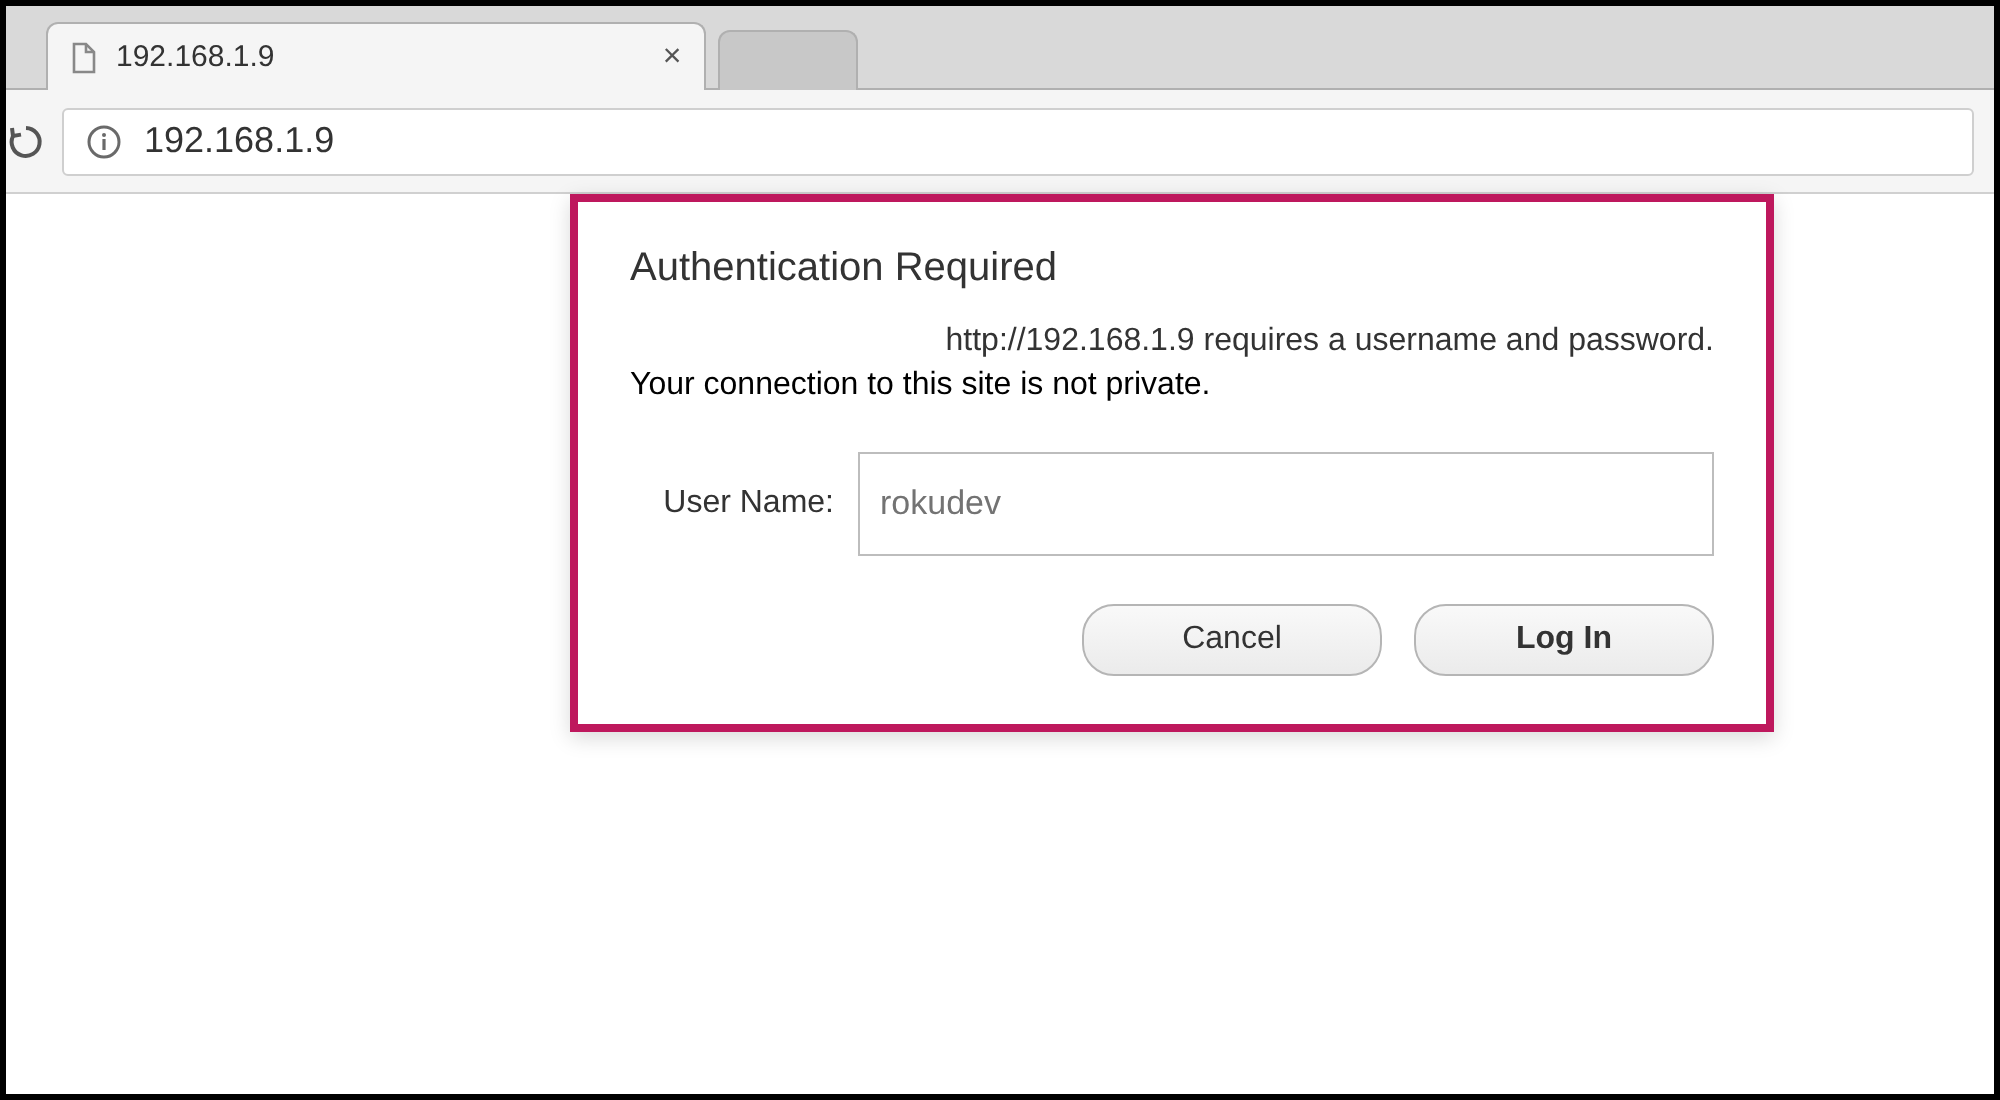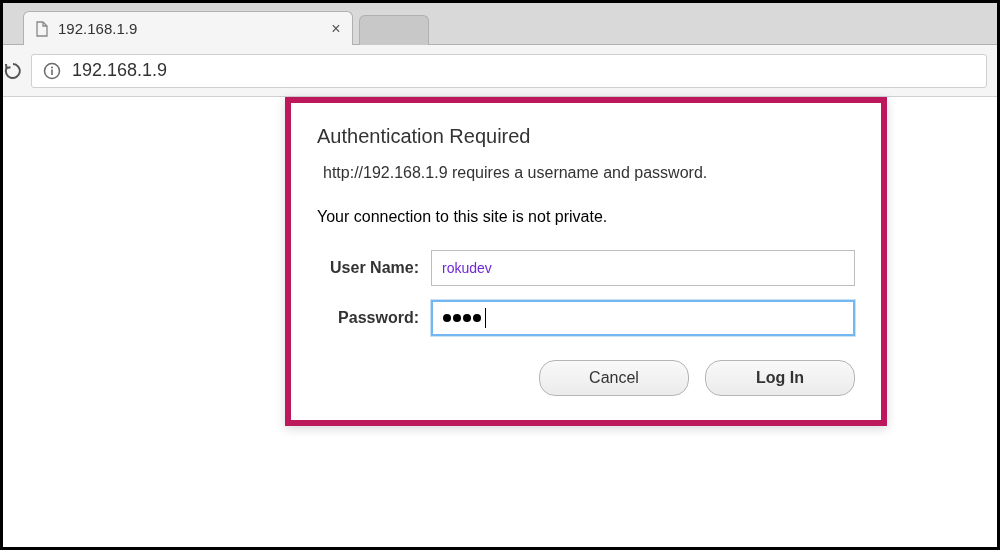--- a/index.html
+++ b/index.html
@@ -127,62 +127,62 @@
       position: relative;
     }
 
     
     .auth-dialog {
       position: absolute;
       top: 0;
       left: 282px;
       width: 602px;
       background: #fff;
-      border: 6px solid #be185d;
+      border: 4px solid #be185d;
       box-shadow: 0 3px 10px rgba(0,0,0,0.15);
       padding: 22px 26px 24px 26px;
     }
     .auth-title {
       font-size: 20px;
       color: #333;
       margin-bottom: 16px;
       font-weight: 400;
     }
     .auth-msg1 {
       font-size: 16px;
       color: #333;
-      margin-bottom: 26px;
+      margin-bottom: 4px;
       padding-left: 6px;
+      text-align: right;
     }
     .auth-msg2 {
       font-size: 16px;
       color: #000000;
       margin-bottom: 24px;
     }
     .form-row {
       display: flex;
       align-items: center;
       margin-bottom: 14px;
     }
     .form-label {
       width: 114px;
       font-size: 16px;
       color: #333;
       text-align: right;
       padding-right: 12px;
-      font-weight: bold;
     }
     .form-input {
       flex: 1;
-      height: 36px;
+      height: 52px;
       border: 1px solid #bdbdbd;
       background: #fff;
       padding: 0 10px;
-      font-size: 14px;
-      color: #6d28d9;
+      font-size: 17px;
+      color: #737373;
       outline: none;
     }
     .form-input.focused {
       border: 2px solid #74b6f0;
       box-shadow: 0 0 0 1px rgba(116,182,240,0.4);
     }
     .password-dots {
       display: flex;
       align-items: center;
       gap: 0;
@@ -267,32 +267,20 @@
   <div class="auth-dialog">
     <div class="auth-title">Authentication Required</div>
     <div class="auth-msg1">http://192.168.1.9 requires a username and password.</div>
     <div class="auth-msg2">Your connection to this site is not private.</div>
 
     <div class="form-row">
       <div class="form-label">User Name:</div>
       <input class="form-input" type="text" value="rokudev" style="">
     </div>
 
-    <div class="form-row">
-      <div class="form-label">Password:</div>
-      <div class="form-input focused">
-        <span class="password-dots" id="pw-dots">
-            <span class="dot"></span>
-            <span class="dot"></span>
-            <span class="dot"></span>
-            <span class="dot"></span>
-            <span class="caret"></span>
-          </span>
-      </div>
-    </div>
 
     <div class="button-row">
       <div class="btn">Cancel</div>
       <div class="btn primary">Log In</div>
     </div>
   </div>
 
 </div>
 
 </body></html>

